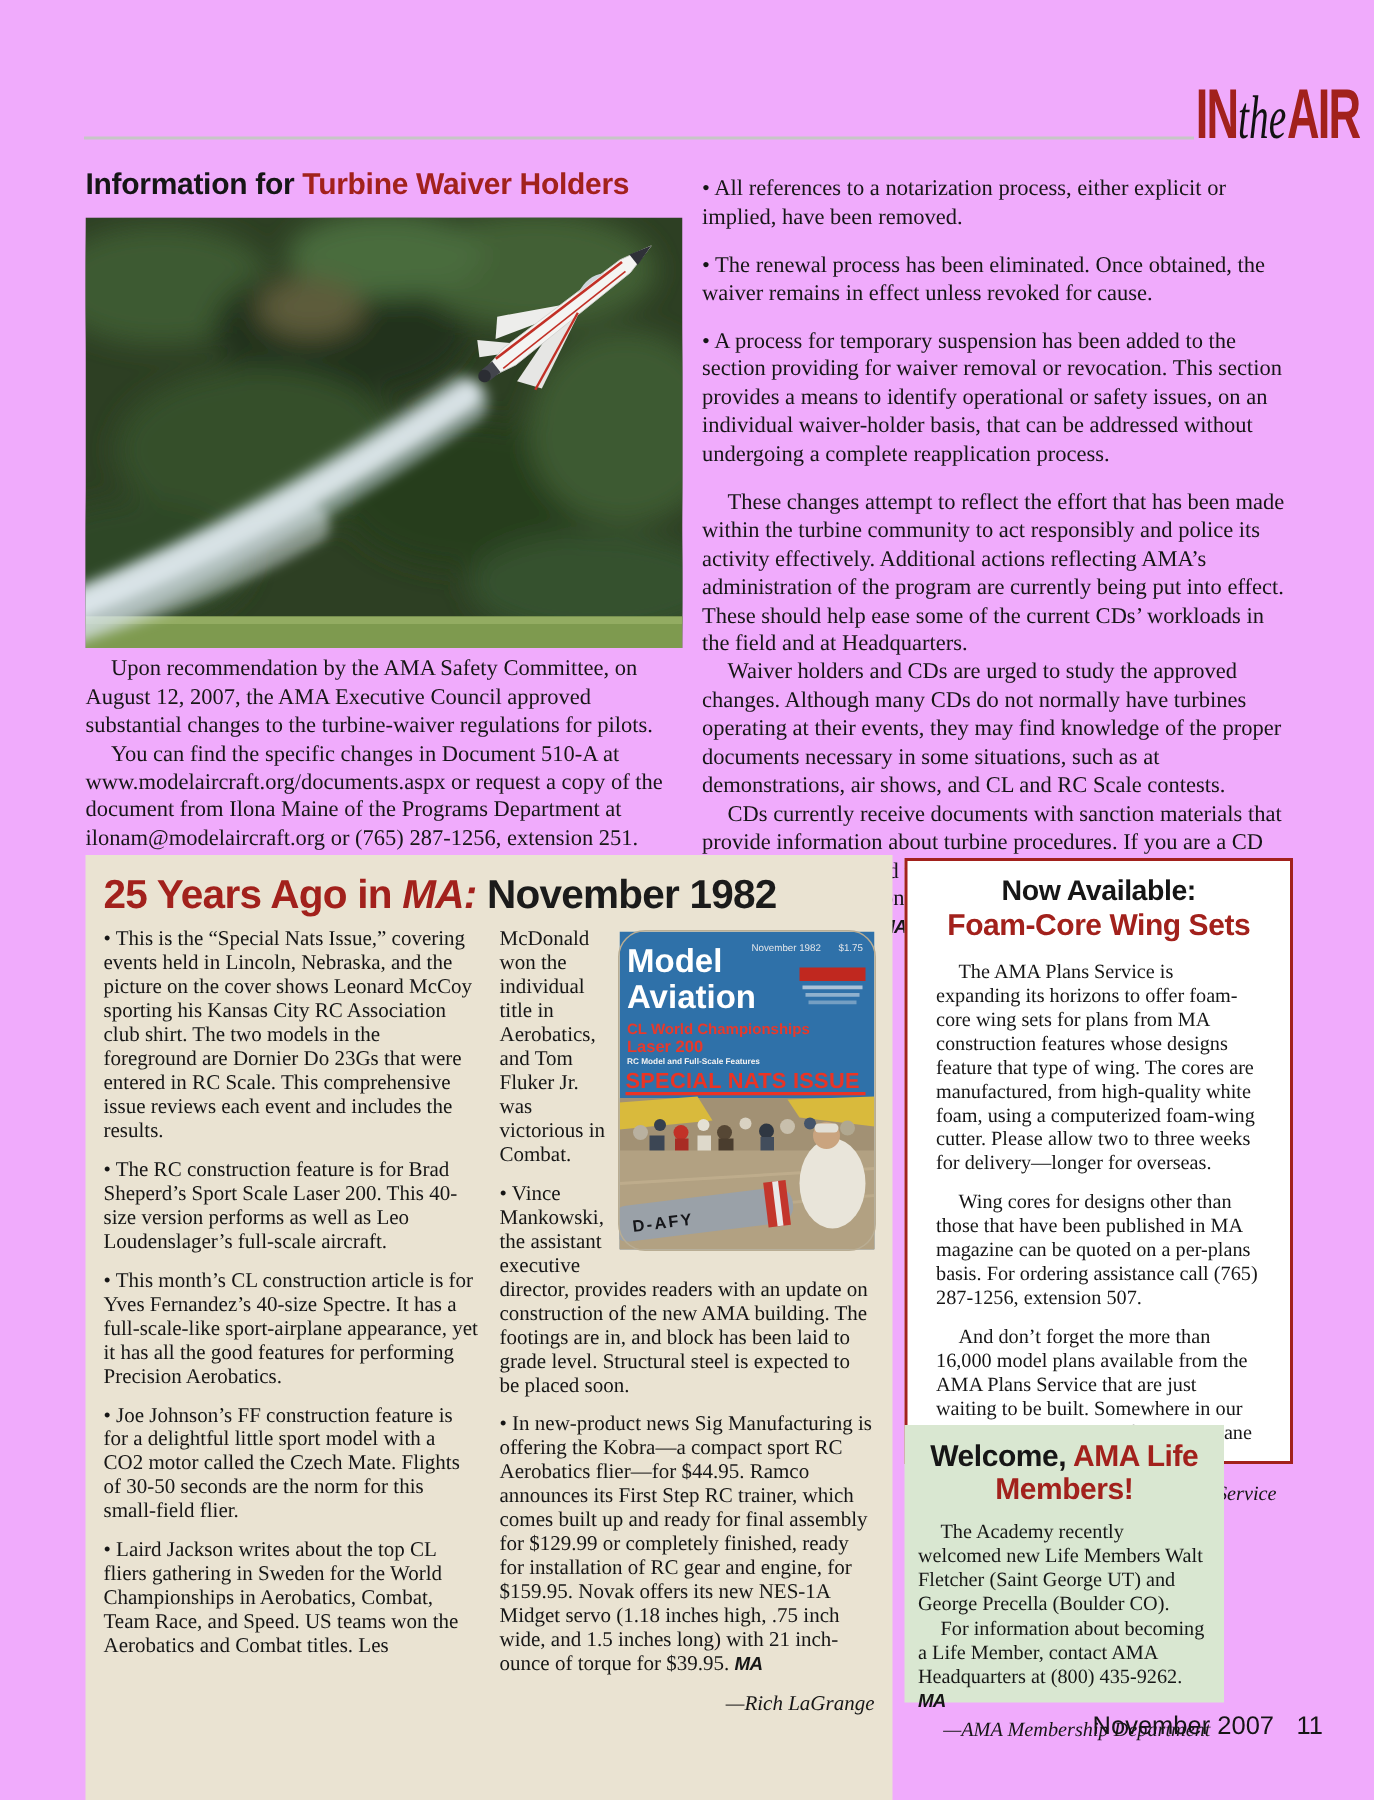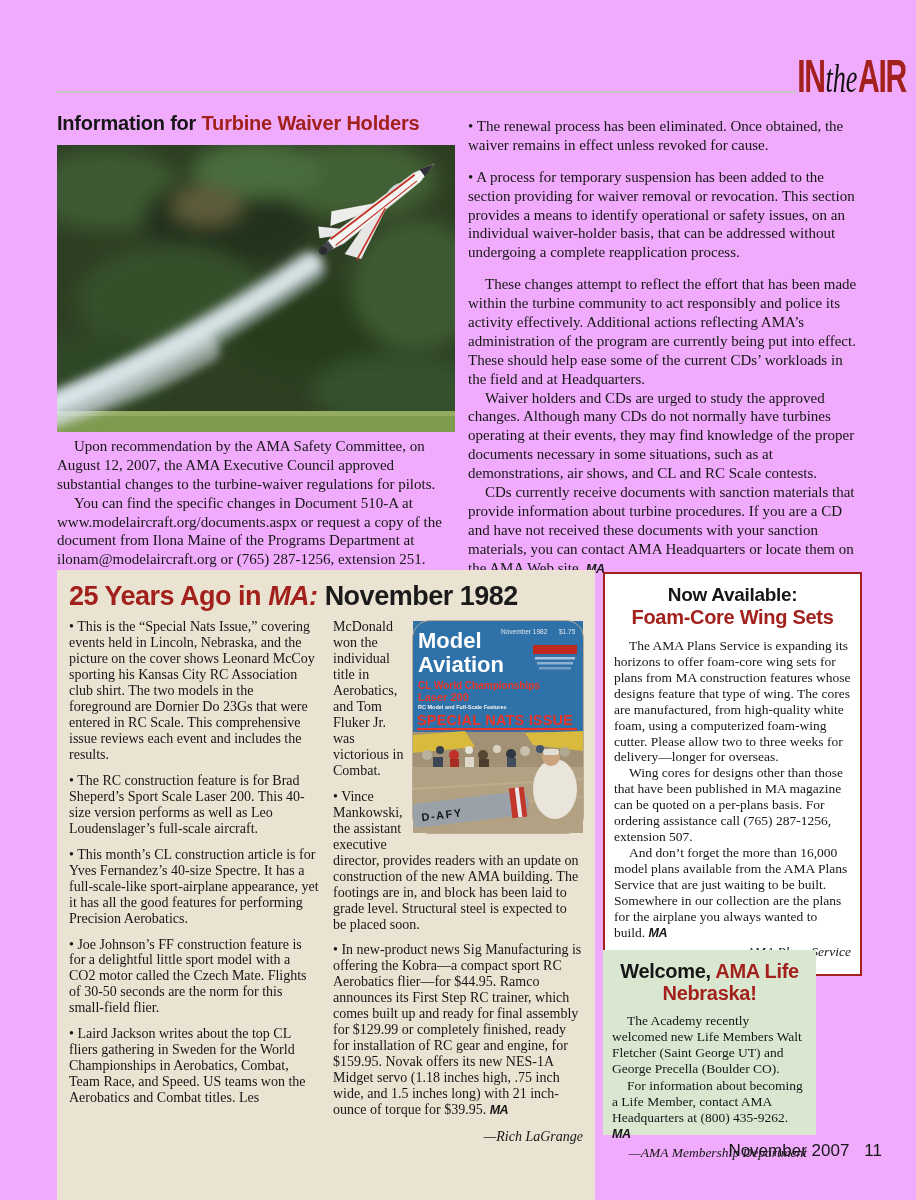--- a/index.html
+++ b/index.html
@@ -43,21 +43,21 @@
   .cover{float:right;width:170px;height:212px;margin:2px 0 6px 8px;outline:1px solid #b9ad93;border-radius:17px;}
   .years .byl{text-align:right;font-style:italic;margin:0;line-height:1.25;}
 
   
   .foam{position:absolute;left:603px;top:572px;width:259px;height:404px;box-sizing:border-box;
         border:2px solid #a2211c;background:#fff;padding:8px 9px;font-size:13.5px;line-height:1.18;}
   .foam .t1{font-family:"Liberation Sans",sans-serif;font-weight:bold;font-size:19px;
             text-align:center;margin:2px 0 0;letter-spacing:-.3px;}
   .foam .t2{font-family:"Liberation Sans",sans-serif;font-weight:bold;font-size:20px;
             text-align:center;color:#a2211c;margin:0 0 8px;letter-spacing:-.3px;}
-  .foam p{margin:0;text-indent:15px;}
+  .foam p{margin:10px;text-indent:15px;}
   .foam .byl{text-align:right;font-style:italic;margin-top:3px;}
 
   
   .welcome{position:absolute;left:603px;top:950px;width:213px;height:185px;box-sizing:border-box;
            background:#d9e7d1;padding:10px 9px 8px;font-size:13.5px;line-height:1.2;}
   .welcome .t{font-family:"Liberation Sans",sans-serif;font-weight:bold;font-size:20px;
               text-align:center;line-height:1.12;margin:0 0 8px;letter-spacing:-.3px;}
   .welcome .t .red{color:#a2211c;}
   .welcome p{margin:0;text-indent:15px;}
   .welcome .byl{font-style:italic;text-align:right;margin-top:3px;}
@@ -132,20 +132,21 @@
     </svg>
   </div>
 
   <div class="caption">
     <p>Upon recommendation by the AMA Safety Committee, on August 12, 2007, the AMA Executive Council approved substantial changes to the turbine-waiver regulations for pilots.</p>
     <p>You can find the specific changes in Document 510-A at www.modelaircraft.org/documents.aspx or request a copy of the document from Ilona Maine of the Programs Department at ilonam@modelaircraft.org or (765) 287-1256, extension 251.</p>
     <p>The following is a summary of the changes.</p>
   </div>
 
   <div class="rightcol">
+    <p class="bullet">• All references to a notarization process, either explicit or implied, have been removed.</p>
     <p class="bullet">• The renewal process has been eliminated. Once obtained, the waiver remains in effect unless revoked for cause.</p>
     <p class="bullet">• A process for temporary suspension has been added to the section providing for waiver removal or revocation. This section provides a means to identify operational or safety issues, on an individual waiver-holder basis, that can be addressed without undergoing a complete reapplication process.</p>
     <p class="body">These changes attempt to reflect the effort that has been made within the turbine community to act responsibly and police its activity effectively. Additional actions reflecting AMA’s administration of the program are currently being put into effect. These should help ease some of the current CDs’ workloads in the field and at Headquarters.</p>
     <p class="body">Waiver holders and CDs are urged to study the approved changes. Although many CDs do not normally have turbines operating at their events, they may find knowledge of the proper documents necessary in some situations, such as at demonstrations, air shows, and CL and RC Scale contests.</p>
     <p class="body"><span>CDs currently receive documents with sanction materials that provide information about turbine procedures. If you are a CD and have not received these documents with your sanction materials, you can contact AMA Headquarters or locate them on the AMA Web site.</span>
       <span class="ma">MA</span></p>
     <div class="byline">—AMA Headquarters</div>
   </div>
 
   <div class="years">
@@ -229,21 +230,21 @@
     <p>The AMA Plans Service is expanding its horizons to offer foam-core wing sets for plans from MA construction features whose designs feature that type of wing. The cores are manufactured, from high-quality white foam, using a computerized foam-wing cutter. Please allow two to three weeks for delivery—longer for overseas.</p>
     <p>Wing cores for designs other than those that have been published in MA magazine can be quoted on a per-plans basis. For ordering assistance call (765) 287-1256, extension 507.</p>
     <p><span>And don’t forget the more than 16,000 model plans available from the AMA Plans Service that are just waiting to be built. Somewhere in our collection are the plans for the airplane you always wanted to build.</span>
       <span class="ma">MA</span></p>
     <div class="byl">—AMA Plans Service</div>
   </div>
 
   <div class="welcome">
     <div class="t"><span>Welcome,</span>
       <span class="red">AMA Life</span><br>
-      <span class="red">Nebraska!</span></div>
+      <span class="red">Members!</span></div>
     <p>The Academy recently welcomed new Life Members Walt Fletcher (Saint George UT) and George Precella (Boulder CO).</p>
     <p><span>For information about becoming a Life Member, contact AMA Headquarters at (800) 435-9262.</span>
       <span class="ma">MA</span></p>
     <div class="byl">—AMA Membership Department</div>
   </div>
 
   <div class="footer"><span>November 2007</span><span class="pg">11</span></div>
 
 </div>
 

